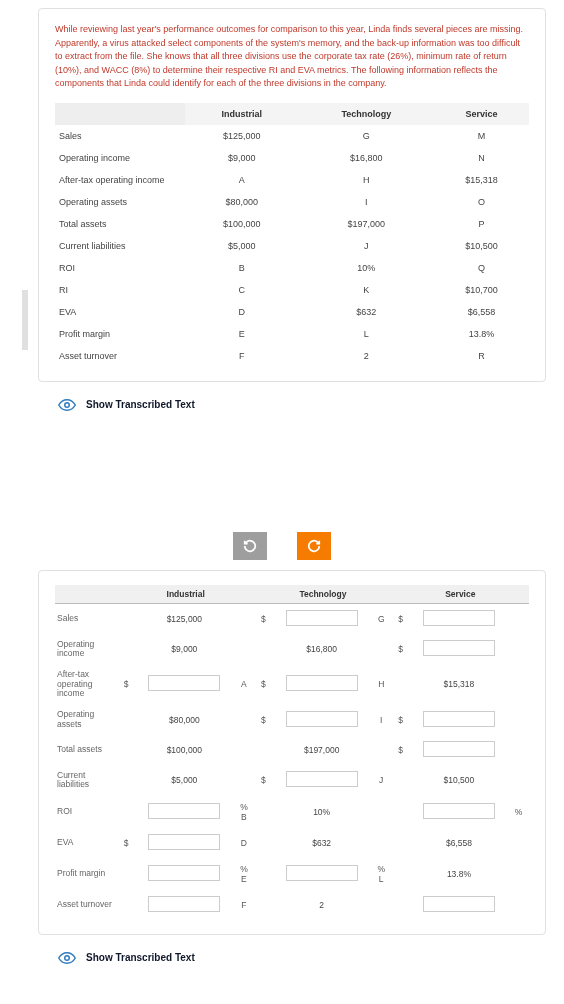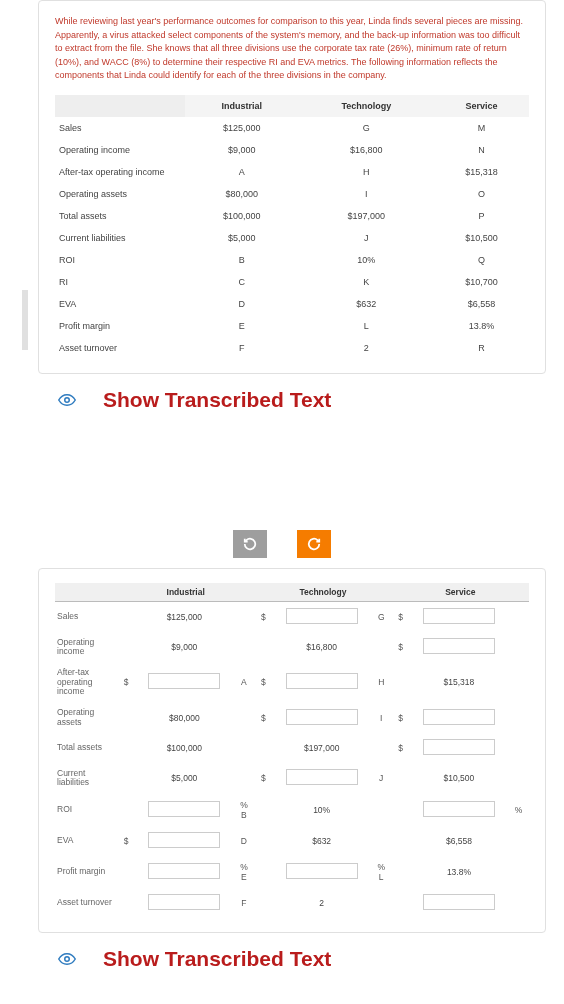--- a/index.html
+++ b/index.html
@@ -48,24 +48,24 @@
     text-align: center;
     color: #444;
   }
   table.t1 td:first-child {
     text-align: left;
     color: #444;
   }
   .show-link {
     display: flex;
     align-items: center;
-    gap: 27px;
+    gap: 10px;
     margin: 14px 0 10px 58px;
-    color: #b91c1c;
-    font-size: 21px;
+    color: #0f172a;
+    font-size: 10px;
     font-weight: bold;
     cursor: pointer;
   }
   .eye-icon { width:18px; height:18px; flex:0 0 auto; }
   .gap { height: 100px; }
   .nav-btns {
     display: flex;
     justify-content: center;
     gap: 30px;
     margin: 8px 0;
@@ -111,21 +111,21 @@
     background:#fff;
     display:inline-block;
   }
   .sym { width:10px; display:inline-block; text-align:center; color:#555;}
   .val { color:#444; }
   .letter { width:12px; display:inline-block; color:#555;}
 </style>
 </head>
 <body>
 
-<div class="card" style="margin-top:0;">
+<div class="card" style="margin-top:8px;">
   <div class="intro">While reviewing last year's performance outcomes for comparison to this year, Linda finds several pieces are missing. Apparently, a virus attacked select components of the system's memory, and the back-up information was too difficult to extract from the file. She knows that all three divisions use the corporate tax rate (26%), minimum rate of return (10%), and WACC (8%) to determine their respective RI and EVA metrics. The following information reflects the components that Linda could identify for each of the three divisions in the company.</div>
   <table class="t1">
     <thead>
       <tr>
         <th></th>
         <th>Industrial</th>
         <th>Technology</th>
         <th>Service</th>
       </tr>
     </thead>

